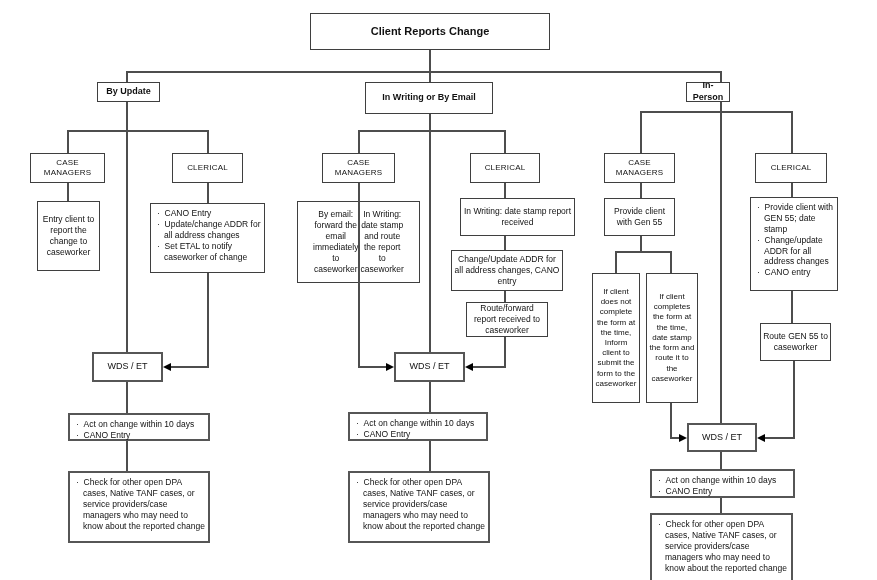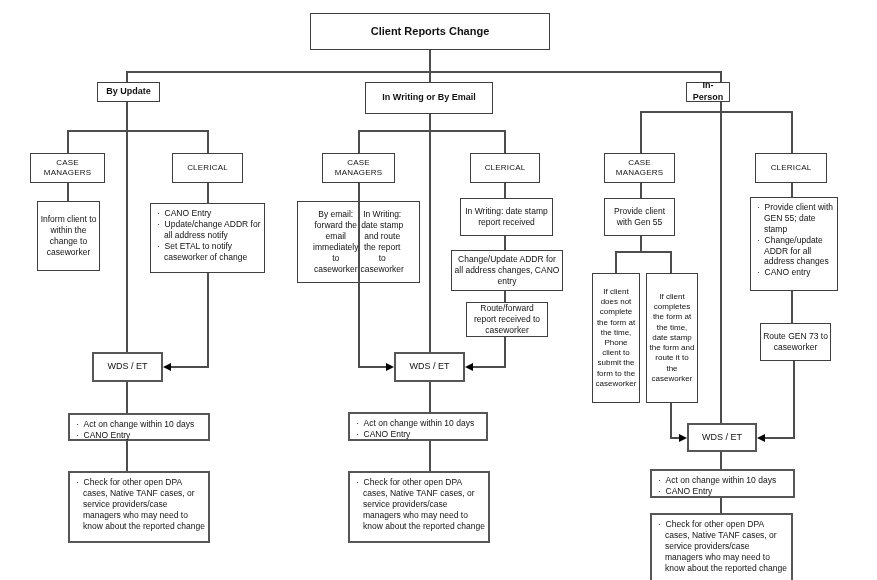--- a/index.html
+++ b/index.html
@@ -92,64 +92,64 @@
   <div class="line v" style="left:720px;top:490px;height:15px"></div>
 
   <div class="box title" style="left:310px;top:5px;width:240px;height:37px">Client Reports Change</div>
 
   <div class="box blabel" style="left:97px;top:74px;width:63px;height:20px">By Update</div>
   <div class="box blabel" style="left:365px;top:74px;width:128px;height:32px">In Writing or By Email</div>
   <div class="box blabel" style="left:686px;top:74px;width:44px;height:20px">In-Person</div>
 
   <div class="box hdr" style="left:30px;top:145px;width:75px;height:30px">CASE MANAGERS</div>
   <div class="box hdr" style="left:172px;top:145px;width:71px;height:30px">CLERICAL</div>
-  <div class="box" style="left:37px;top:193px;width:63px;height:70px">Inform client to within the change to caseworker</div>
+  <div class="box" style="left:37px;top:193px;width:63px;height:70px">Entry client to report the change to caseworker</div>
   <div class="box bullets" style="left:150px;top:195px;width:115px;height:70px">
     <div class="bullet">CANO Entry</div>
-    <div class="bullet">Update/change ADDR for all address notify</div>
+    <div class="bullet">Update/change ADDR for all address changes</div>
     <div class="bullet">Set ETAL to notify caseworker of change</div>
   </div>
   <div class="box thick wds" style="left:92px;top:344px;width:71px;height:30px">WDS / ET</div>
   <div class="box thick bullets" style="left:68px;top:405px;width:142px;height:28px">
     <div class="bullet">Act on change within 10 days</div>
     <div class="bullet">CANO Entry</div>
   </div>
   <div class="box thick bullets" style="left:68px;top:463px;width:142px;height:72px">
     <div class="bullet">Check for other open DPA cases, Native TANF cases, or service providers/case managers who may need to know about the reported change</div>
   </div>
 
   <div class="box hdr" style="left:322px;top:145px;width:73px;height:30px">CASE MANAGERS</div>
   <div class="box hdr" style="left:470px;top:145px;width:70px;height:30px">CLERICAL</div>
   <div class="box cells" style="left:297px;top:193px;width:123px;height:82px">
     <div class="cell">By email: forward the email immediately to caseworker</div>
     <div class="cell">In Writing: date stamp and route the report to caseworker</div>
   </div>
-  <div class="box" style="left:460px;top:190px;width:93px;height:38px">In Writing: date stamp report received</div>
+  <div class="box" style="left:460px;top:190px;width:115px;height:38px">In Writing: date stamp report received</div>
   <div class="box" style="left:451px;top:242px;width:112px;height:41px">Change/Update ADDR for all address changes, CANO entry</div>
   <div class="box" style="left:466px;top:294px;width:82px;height:35px">Route/forward report received to caseworker</div>
   <div class="box thick wds" style="left:394px;top:344px;width:71px;height:30px">WDS / ET</div>
   <div class="box thick bullets" style="left:348px;top:404px;width:140px;height:29px">
     <div class="bullet">Act on change within 10 days</div>
     <div class="bullet">CANO Entry</div>
   </div>
   <div class="box thick bullets" style="left:348px;top:463px;width:142px;height:72px">
     <div class="bullet">Check for other open DPA cases, Native TANF cases, or service providers/case managers who may need to know about the reported change</div>
   </div>
 
   <div class="box hdr" style="left:604px;top:145px;width:71px;height:30px">CASE MANAGERS</div>
   <div class="box hdr" style="left:755px;top:145px;width:72px;height:30px">CLERICAL</div>
   <div class="box" style="left:604px;top:190px;width:71px;height:38px">Provide client with Gen 55</div>
-  <div class="box small" style="left:592px;top:265px;width:48px;height:130px">If client does not complete the form at the time, Phone client to submit the form to the caseworker</div>
+  <div class="box small" style="left:592px;top:265px;width:48px;height:130px">If client does not complete the form at the time, Inform client to submit the form to the caseworker</div>
   <div class="box small" style="left:646px;top:265px;width:52px;height:130px">If client completes the form at the time, date stamp the form and route it to the caseworker</div>
   <div class="box bullets" style="left:750px;top:189px;width:88px;height:94px">
     <div class="bullet">Provide client with GEN 55; date stamp</div>
     <div class="bullet">Change/update ADDR for all address changes</div>
     <div class="bullet">CANO entry</div>
   </div>
-  <div class="box" style="left:760px;top:315px;width:71px;height:38px">Route GEN 73 to caseworker</div>
+  <div class="box" style="left:760px;top:315px;width:71px;height:38px">Route GEN 55 to caseworker</div>
   <div class="box thick wds" style="left:687px;top:415px;width:70px;height:29px">WDS / ET</div>
   <div class="box thick bullets" style="left:650px;top:461px;width:145px;height:29px">
     <div class="bullet">Act on change within 10 days</div>
     <div class="bullet">CANO Entry</div>
   </div>
   <div class="box thick bullets" style="left:650px;top:505px;width:143px;height:70px">
     <div class="bullet">Check for other open DPA cases, Native TANF cases, or service providers/case managers who may need to know about the reported change</div>
   </div>
 
 </div>

